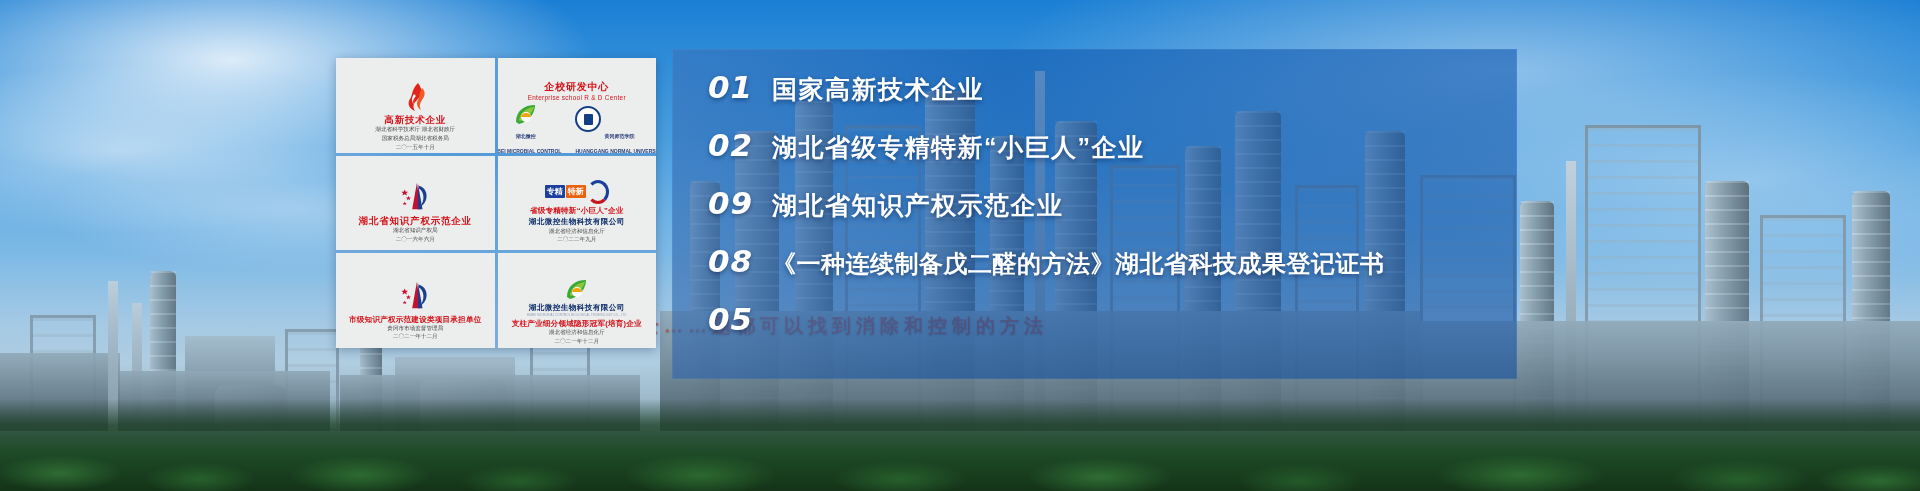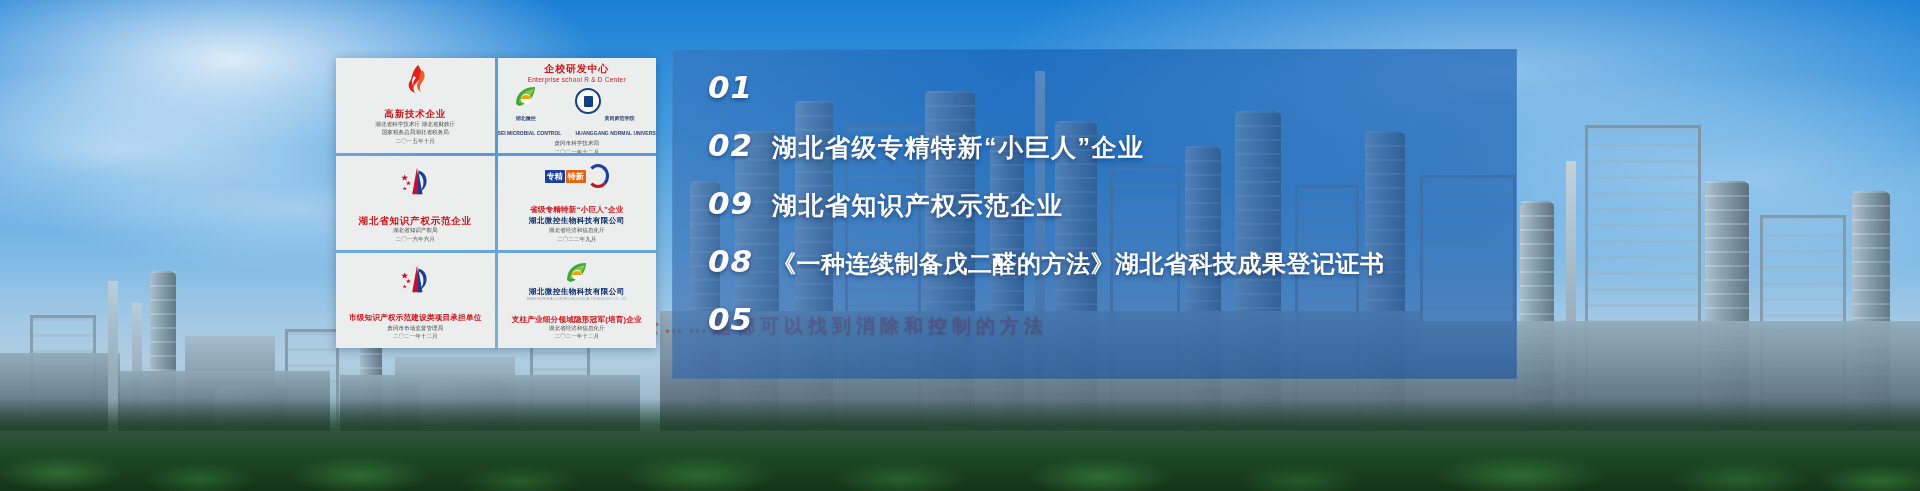--- a/index.html
+++ b/index.html
@@ -96,26 +96,26 @@
   
   .certs{
     position:absolute;left:336px;top:58px;width:320px;height:290px;
     display:grid;grid-template-columns:1fr 1fr;grid-template-rows:1fr 1fr 1fr;
     gap:3px;background:rgba(86,150,212,.55);
     box-shadow:0 2px 10px rgba(0,25,60,.30);
   }
   .cert{
     background:#eceded;position:relative;overflow:hidden;
     display:flex;flex-direction:column;align-items:center;justify-content:flex-start;
-    padding:4px 4px 3px;box-sizing:border-box;
+    padding:22px 4px 3px;box-sizing:border-box;
   }
   .cert .logo{height:34px;display:flex;align-items:center;justify-content:center;gap:6px;margin-top:2px;}
   .cert .title{
     color:#d4141b;font-weight:700;font-size:9.5px;letter-spacing:.8px;white-space:nowrap;
-    margin-top:14px;line-height:1.2;
+    margin-top:2px;line-height:1.2;
   }
   .cert .title.small{font-size:7.6px;letter-spacing:.2px;}
   .cert .sub{
     color:#0f2f6b;font-weight:700;font-size:7.6px;letter-spacing:.4px;white-space:nowrap;margin-top:2px;
   }
   .cert .foot{
     color:#444;font-size:5.6px;line-height:1.55;text-align:center;margin-top:auto;margin-bottom:4px;
     white-space:nowrap;
   }
   .cert .en-title{color:#d4141b;font-size:6.4px;letter-spacing:.3px;margin-top:1px;white-space:nowrap;}
@@ -191,20 +191,21 @@
   <div class="bg-ground"></div>
 
   <div class="watermark">全……题都可以找到消除和控制的方法</div>
 
   <div class="panel">
     <div class="sheen"></div>
     <div class="list">
 
       <div class="row">
         <span class="num">01</span>
+        <span class="txt">国家高新技术企业</span>
       </div>
 
       <div class="row">
         <span class="num">02</span>
         <span class="txt">湖北省级专精特新“小巨人”企业</span>
       </div>
 
       <div class="row">
         <span class="num">09</span>
         <span class="txt">湖北省知识产权示范企业</span>

